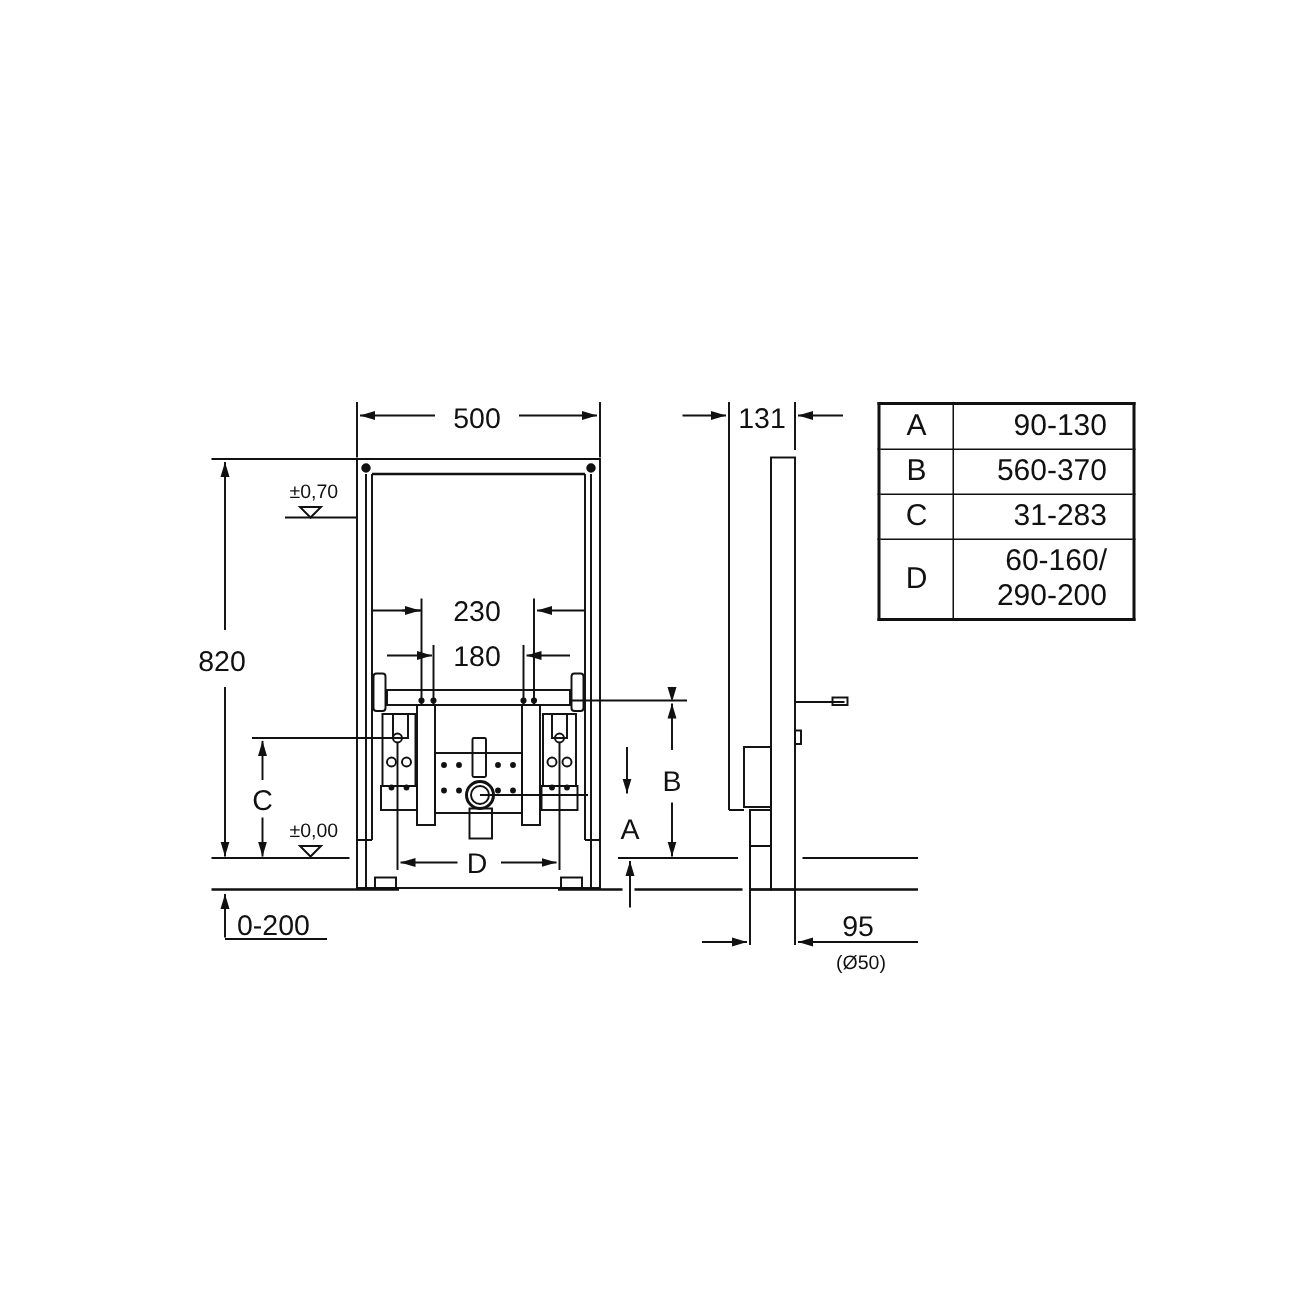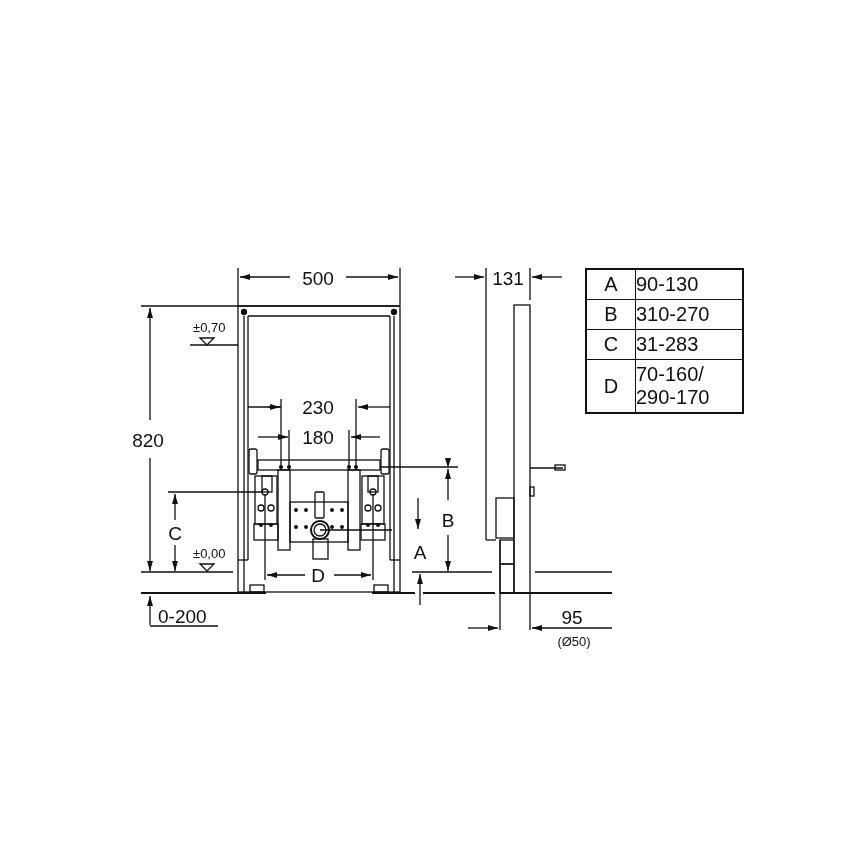--- a/index.html
+++ b/index.html
@@ -2,21 +2,21 @@
 <html><head>
 <meta charset="utf-8">
 <style>
   html, body { margin:0; padding:0; background:#ffffff; }
   body { width:866px; height:866px; position:relative; overflow:hidden; font-family:"Liberation Sans", sans-serif; }
   svg { position:absolute; left:0; top:0; }
   .lbl { font-family:"Liberation Sans", sans-serif; fill:#111; }
   .tbl { position:absolute; left:585px; top:268px; border-collapse:collapse; border:2px solid #111; font-family:"Liberation Sans", sans-serif; font-size:20px; color:#111; }
   .tbl td { border:1px solid #111; padding:0; line-height:29px; }
   .tbl td.k { width:48px; text-align:center; }
-  .tbl td.v { width:102px; text-align:left; padding-right:4px; }
+  .tbl td.v { width:102px; text-align:right; padding-right:17px; }
   .tbl tr.d td { line-height:23px; padding-top:3px; padding-bottom:3px; }
 </style>
 </head>
 <body>
 
 <svg width="866" height="866" viewBox="0 0 866 866">
   <defs>
     <marker id="ar" markerWidth="10" markerHeight="8" refX="10" refY="4" orient="auto" markerUnits="userSpaceOnUse">
       <path d="M0,1 L10,4 L0,7 z" fill="#111"></path>
     </marker>
@@ -171,27 +171,27 @@
 </svg>
 
 <table class="tbl">
   <tbody>
       <tr>
     <td class="k">A</td>
     <td class="v">90-130</td>
   </tr>
   <tr>
     <td class="k">B</td>
-    <td class="v">310-270</td>
+    <td class="v">560-370</td>
   </tr>
   <tr>
     <td class="k">C</td>
     <td class="v">31-283</td>
   </tr>
   <tr class="d">
     <td class="k">D</td>
     <td class="v">
-      <div>70-160/</div>
-      <div>290-170</div>
+      <div>60-160/</div>
+      <div>290-200</div>
     </td>
   </tr>
 </tbody>
   </table>
 
 </body></html>

